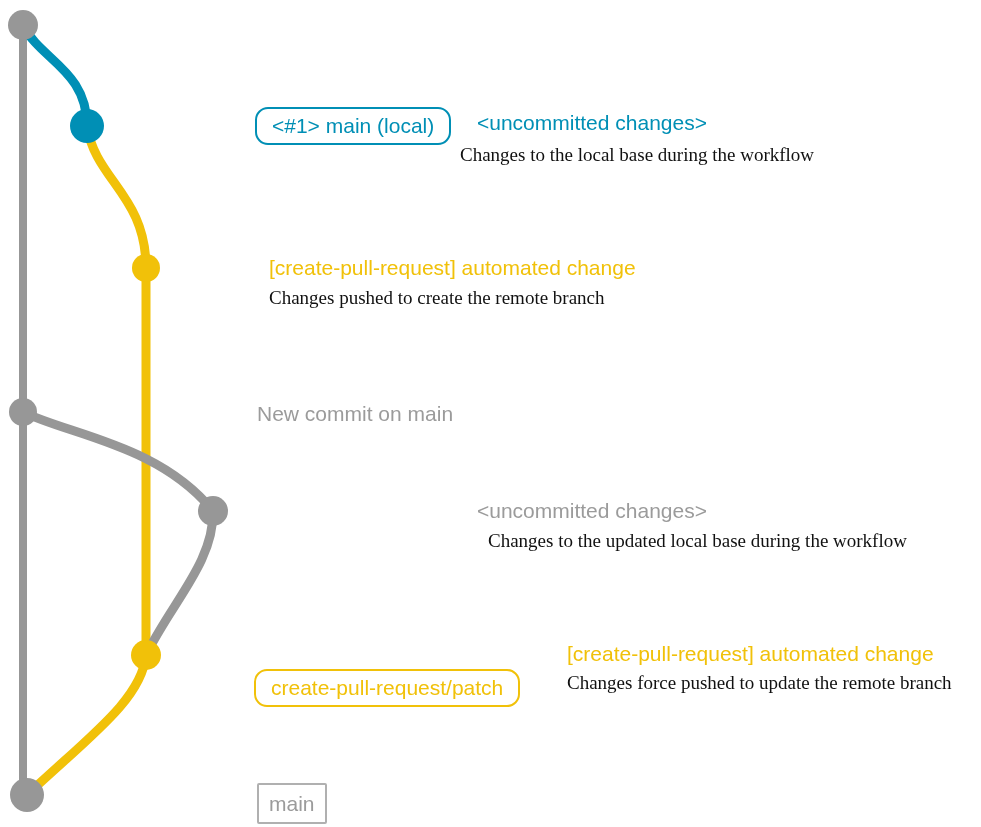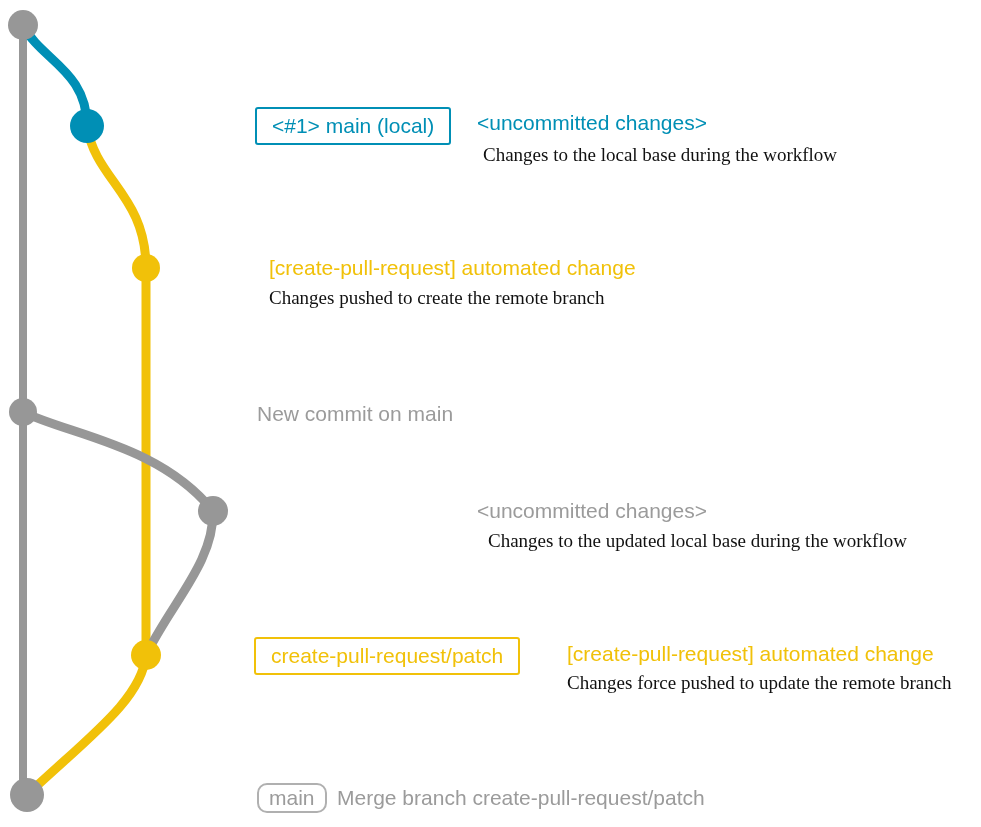--- a/index.html
+++ b/index.html
@@ -47,29 +47,29 @@
   }
 
   .tag{
     position:absolute;
     display:flex;
     align-items:center;
     justify-content:center;
     height:38px;
     padding:0 15px;
     border:2px solid;
-    border-radius:3px;
+    border-radius:13px;
     font-size:21px;
     white-space:nowrap;
     box-sizing:border-box;
   }
   .tag.blue{border-color:var(--branch-blue);color:var(--branch-blue);}
-  .tag.yellow{border-color:var(--branch-yellow);color:var(--branch-yellow);}
+  .tag.yellow{border-color:var(--branch-yellow);color:var(--branch-yellow);margin-top:32px;}
   .tag.gray{border-color:var(--box-border-gray);color:var(--text-gray);}
-  .tag.small{height:30px;padding:0 10px;border-radius:10px;}
+  .tag.small{height:41px;padding:0 10px;border-radius:2px;}
 </style>
 </head>
 <body>
 
 <div class="canvas">
 
   <svg class="graph-svg" width="981" height="827" viewBox="0 0 981 827">
 
     <path d="M23 25 L23 795" stroke-width="8" class="stroke-gray"></path>
 
@@ -90,30 +90,29 @@
     <circle cx="146" cy="268" r="14" class="dot-yellow"></circle>
     <circle cx="23" cy="412" r="14" class="dot-gray"></circle>
     <circle cx="213" cy="511" r="15" class="dot-gray"></circle>
     <circle cx="146" cy="655" r="15" class="dot-yellow"></circle>
     <circle cx="27" cy="795" r="17" class="dot-gray"></circle>
   </svg>
 
 
   <div class="tag blue" style="left:255px;top:107px">&lt;#1&gt; main (local)</div>
   <div class="msg blue" style="left:477px;top:111px">&lt;uncommitted changes&gt;</div>
-  <div class="desc" style="left:483px;top:144px">Changes to the local base during the workflow</div>
+  <div class="desc" style="left:460px;top:144px">Changes to the local base during the workflow</div>
 
   <div class="msg yellow" style="left:257px;top:256px">[create-pull-request] automated change</div>
   <div class="desc" style="left:269px;top:287px">Changes pushed to create the remote branch</div>
 
   <div class="msg gray" style="left:257px;top:402px">New commit on main</div>
 
   <div class="msg gray" style="left:477px;top:499px">&lt;uncommitted changes&gt;</div>
   <div class="desc" style="left:488px;top:530px">Changes to the updated local base during the workflow</div>
 
   <div class="tag yellow" style="left:254px;top:637px">create-pull-request/patch</div>
   <div class="msg yellow" style="left:555px;top:642px">[create-pull-request] automated change</div>
   <div class="desc" style="left:567px;top:672px">Changes force pushed to update the remote branch</div>
 
   <div class="tag gray small" style="left:257px;top:783px">main</div>
-  <div class="msg gray" style="left:337px;top:786px">Merge branch create-pull-request/patch</div>
 
 </div>
 
 </body></html>

